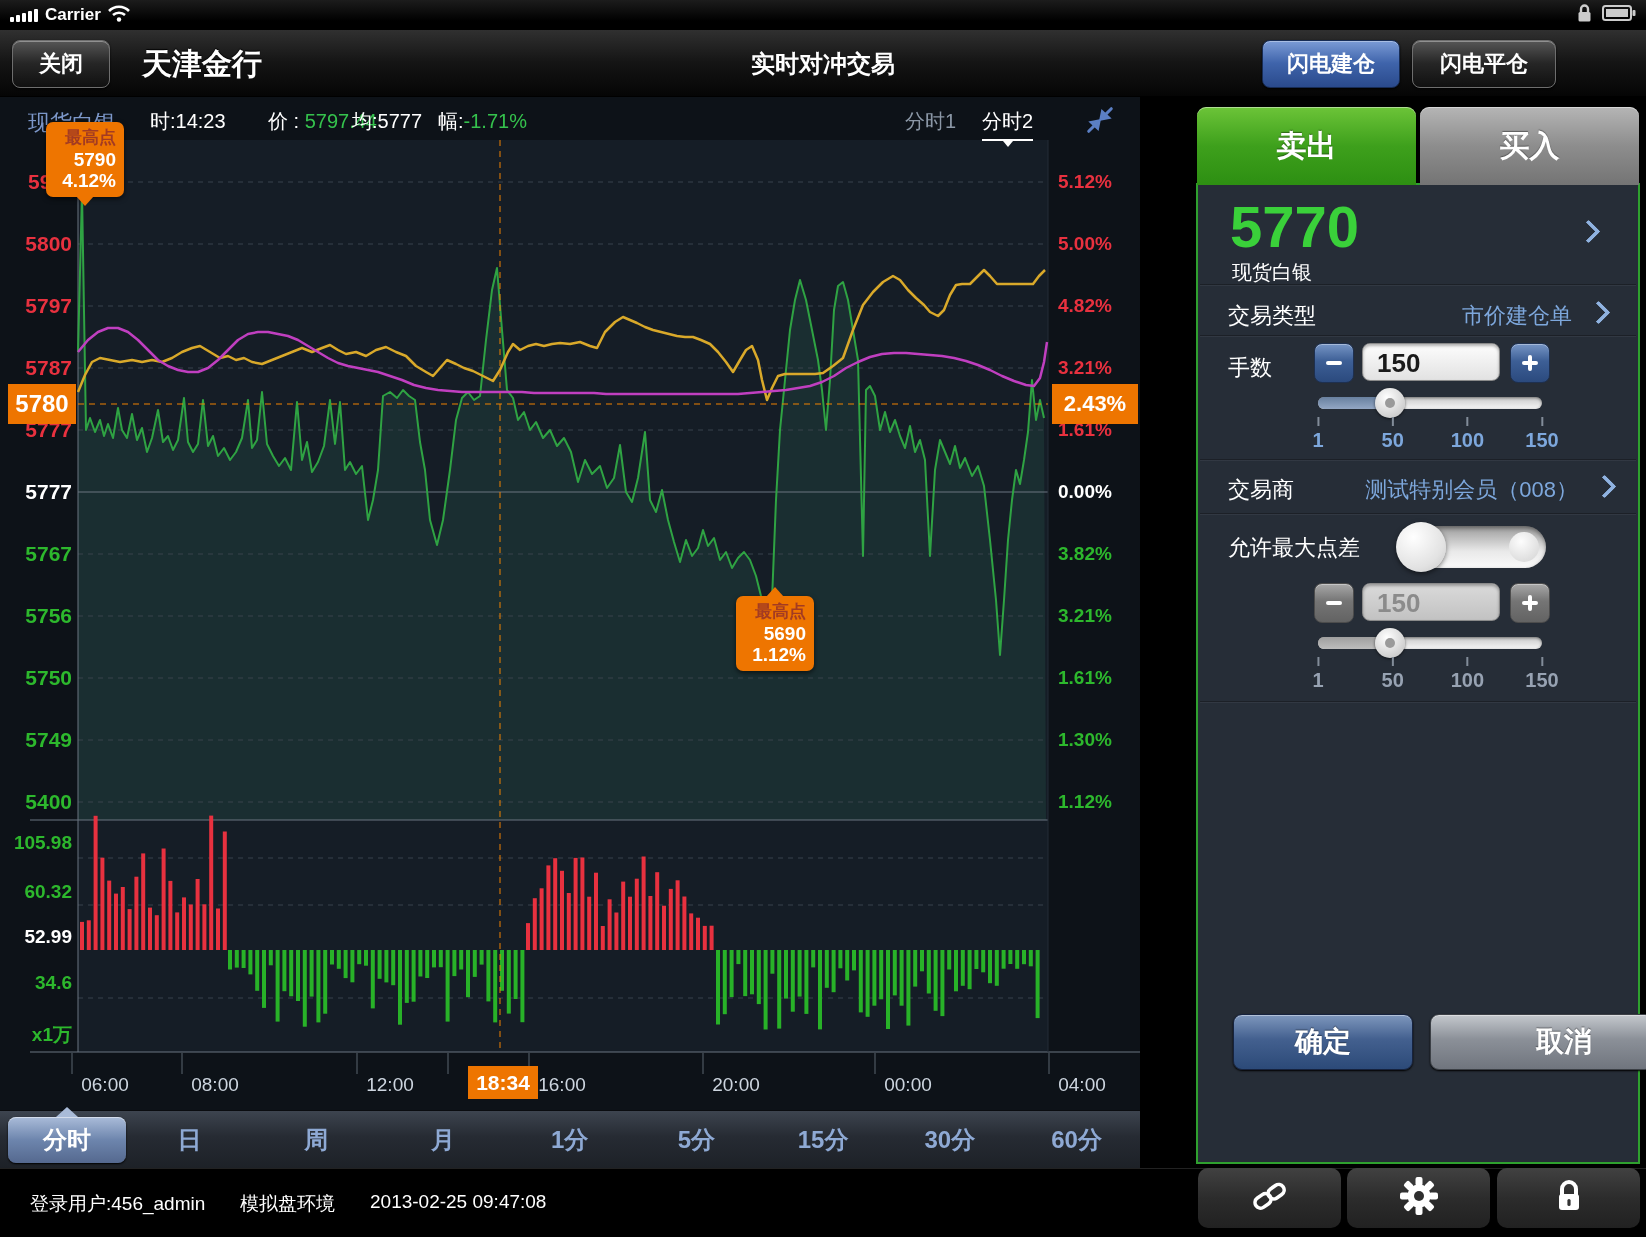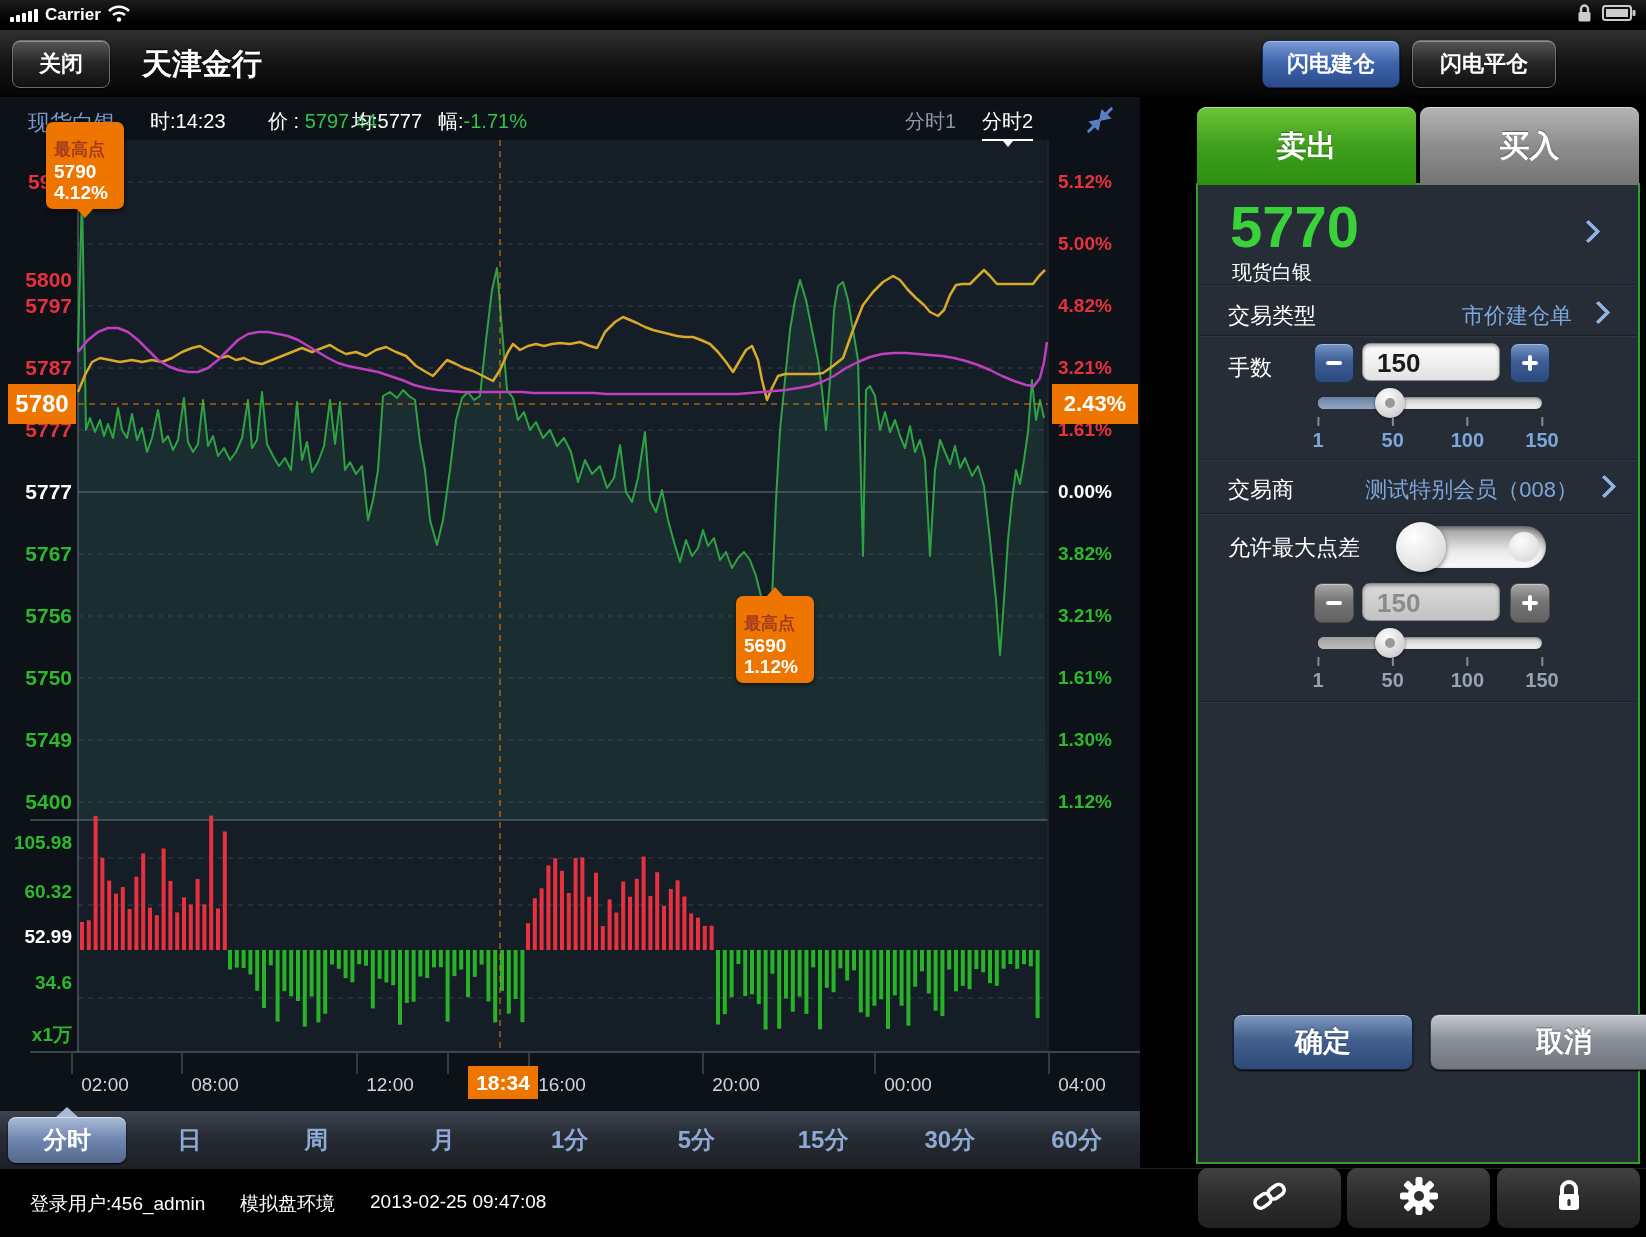--- a/index.html
+++ b/index.html
@@ -32,22 +32,22 @@
   .mini-tab{position:absolute;top:10px;font-size:20px;color:#8b97a6;}
   .mini-tab.sel{color:#fff;border-bottom:2px solid #fff;padding-bottom:4px;}
   .mini-tab.sel::after{content:"";position:absolute;left:50%;bottom:-8px;margin-left:-5px;
      border-left:5px solid transparent;border-right:5px solid transparent;border-top:6px solid #fff;}
   #chart-svg{position:absolute;left:0;top:0;z-index:1;pointer-events:none;}
   .axl{position:absolute;transform:translateY(-50%);font-size:21px;font-weight:bold;white-space:nowrap;z-index:2;}
   .axl-r{font-size:19px;}
   .tlabel{position:absolute;transform:translateX(-50%);top:0;font-size:19px;color:#cdd5df;z-index:2;}
   .badge{position:absolute;background:#ee7500;color:#fff;font-weight:bold;text-align:center;z-index:3;
          display:flex;align-items:center;justify-content:center;}
-  .tooltip{position:absolute;background:#ee7500;border-radius:7px;z-index:4;text-align:left;
-           padding:16px 8px 6px 8px;box-shadow:0 2px 5px rgba(0,0,0,.6);}
+  .tooltip{position:absolute;background:#ee7500;border-radius:7px;z-index:4;text-align:right;
+           padding:4px 8px 6px 8px;box-shadow:0 2px 5px rgba(0,0,0,.6);}
   .tooltip .tt-title{font-size:17px;font-weight:bold;color:#a33b22;}
   .tooltip .tt-val{font-size:19px;font-weight:bold;color:#fff;line-height:21px;}
   .tt-arrow{position:absolute;width:0;height:0;border-left:9px solid transparent;border-right:9px solid transparent;}
   .tt-arrow.down{bottom:-9px;left:50%;margin-left:-9px;border-top:10px solid #ee7500;}
   .tt-arrow.up{top:-9px;left:50%;margin-left:-9px;border-bottom:10px solid #ee7500;}
   
   .ptabs{left:0;top:1110px;width:1140px;height:58px;background:linear-gradient(#3d444f,#262b33 45%,#1d2127);
          border-top:1px solid #0a0c10;display:flex;align-items:center;padding-left:8px;box-sizing:border-box;z-index:3;}
   .ptab{flex:1;text-align:center;font-size:24px;font-weight:bold;color:#8ea9d4;cursor:default;}
   .ptab.sel{flex:none;width:118px;height:46px;line-height:46px;color:#fff;border-radius:8px;position:relative;
@@ -144,20 +144,21 @@
           <rect x="4" y="4" width="22" height="8" fill="#ccc"></rect>
           <rect x="30.5" y="5" width="3" height="6" rx="1" fill="#ccc"></rect>
         </svg>
       </span>
     </div>
   </div>
 
   <div class="abs navbar">
     <div class="navbtn btn-dark" style="left:12px;width:96px;">关闭</div>
     <div class="nav-title">天津金行</div>
+    <div class="nav-center">实时对冲交易</div>
     <div class="navbtn btn-blue" style="left:1262px;width:136px;">闪电建仓</div>
     <div class="navbtn btn-dark" style="left:1412px;width:142px;">闪电平仓</div>
   </div>
 
   <div class="abs chart-bg"></div>
 
   <div class="abs chart-header">
     <span class="hdr-item symbol" style="left:28px;">现货白银</span>
     <span class="hdr-item" style="left:150px;">时:14:23</span>
     <span class="hdr-item" style="left:238px;margin-left:30px;"><span class="wht">价 : </span><span class="grn">5797.44</span></span>
@@ -350,21 +351,21 @@
       <line x1="448" y1="1053" x2="448" y2="1074" stroke="#5a646f"></line>
       <polyline points="78,352 82,192 86,430 90,418 95,432 100,420 104,436 108,424 113,438 118,408 122,430 127,438 132,414 137,440 142,428 147,452 152,438 158,410 163,442 168,436 173,450 178,440 184,398 188,442 193,452 198,444 203,400 208,446 213,436 218,456 224,448 230,460 236,452 242,438 248,400 252,448 257,440 262,392 267,444 273,456 279,466 285,458 291,470 297,402 302,460 307,442 312,472 318,462 324,446 330,400 335,444 340,402 345,470 350,462 356,474 362,466 368,520 373,500 378,470 383,396 390,392 397,398 403,390 409,396 415,400 420,442 425,470 430,520 437,545 443,520 450,470 456,420 462,398 468,392 474,400 480,396 486,340 492,290 497,268 502,330 507,390 513,398 518,420 524,412 530,430 536,422 543,438 550,430 557,446 564,438 571,452 578,482 585,460 592,474 600,466 607,488 614,478 620,445 626,492 632,502 638,478 645,432 650,500 656,512 662,490 668,520 674,542 680,562 686,540 692,556 698,548 703,530 708,546 714,538 720,560 726,552 732,568 738,558 744,552 750,560 756,576 762,600 768,618 772,600 776,500 780,430 785,380 790,330 795,300 800,280 806,300 812,330 818,360 822,390 826,430 830,380 834,310 838,286 843,282 848,300 853,330 858,360 863,556 866,390 870,386 875,396 880,430 885,412 890,432 895,420 900,436 905,448 910,426 915,452 920,440 925,460 930,556 935,470 940,440 945,452 950,464 955,446 960,468 965,458 972,476 978,466 984,486 990,540 996,600 1000,655 1004,600 1008,540 1012,500 1016,470 1020,484 1024,460 1028,432 1032,380 1036,420 1040,400 1044,418" fill="none" stroke="#2fa343" stroke-width="2" stroke-linejoin="round"></polyline>
       <polyline points="78,392 85,375 92,362 100,358 110,360 120,362 132,360 142,362 152,360 162,362 172,358 182,352 192,348 200,346 210,352 220,358 228,356 236,360 244,358 252,362 262,364 272,360 282,356 292,352 302,348 312,352 322,348 330,345 338,350 346,354 356,352 366,356 376,350 386,347 396,352 406,356 416,366 426,372 433,376 440,368 447,360 456,364 464,368 473,371 483,376 493,381 500,370 508,352 513,344 520,350 528,346 536,344 544,346 552,344 560,343 570,344 580,342 590,346 597,348 605,332 615,322 623,317 630,320 637,323 645,327 653,330 661,332 669,334 677,336 685,337 693,337 701,340 710,344 718,352 726,362 733,372 740,360 746,350 752,346 758,360 762,380 767,400 772,388 778,376 785,374 795,374 805,374 815,374 823,373 833,366 843,358 853,330 863,305 873,292 883,282 893,276 900,280 908,290 916,298 924,305 930,312 938,316 944,310 950,295 956,285 962,284 970,284 978,276 984,270 990,276 997,284 1005,284 1015,284 1025,284 1033,284 1039,276 1045,270" fill="none" stroke="#d9a92a" stroke-width="2.5" stroke-linejoin="round"></polyline>
       <polyline points="78,352 88,340 98,332 108,328 118,328 128,332 138,340 148,350 158,360 168,366 178,370 188,372 198,372 208,368 218,360 228,350 238,340 248,334 258,332 268,332 278,334 288,336 298,340 308,346 318,352 328,358 338,363 348,366 358,368 368,370 378,372 390,376 402,380 414,385 426,388 438,390 450,391 462,392 474,392 486,392 498,392 510,392 522,392 534,393 546,393 558,393 570,393 582,393 594,393 606,394 618,394 630,394 642,394 654,394 666,394 678,394 690,394 702,394 714,394 726,394 738,394 750,393 762,392 774,391 786,390 798,388 810,386 822,382 834,376 846,368 858,362 870,357 882,354 894,353 906,353 918,354 930,355 942,356 954,358 966,361 978,365 990,370 1002,376 1014,381 1026,385 1034,386 1040,378 1044,362 1047,342" fill="none" stroke="#c03fc0" stroke-width="2.5" stroke-linejoin="round"></polyline>
       <line x1="500" y1="140" x2="500" y2="1052" stroke="#f08200" stroke-dasharray="6,5"></line>
       <line x1="78" y1="404" x2="1048" y2="404" stroke="#f08200" stroke-dasharray="6,5"></line>
     </svg>
 
   <div id="left-axis">
       <div class="axl " style="top: 182px; color: rgb(232, 49, 63); left: 28px;">59</div>
-      <div class="axl " style="top: 244px; color: rgb(232, 49, 63); width: 72px; left: 0px; text-align: right; margin-top: 36px;">5800</div>
+      <div class="axl " style="top: 244px; color: rgb(232, 49, 63); width: 72px; left: 0px; text-align: right;">5800</div>
       <div class="axl " style="top: 306px; color: rgb(232, 49, 63); width: 72px; left: 0px; text-align: right;">5797</div>
       <div class="axl " style="top: 368px; color: rgb(232, 49, 63); width: 72px; left: 0px; text-align: right;">5787</div>
       <div class="axl " style="top: 430px; color: rgb(232, 49, 63); width: 72px; left: 0px; text-align: right;">5777</div>
       <div class="axl " style="top: 492px; color: rgb(255, 255, 255); width: 72px; left: 0px; text-align: right;">5777</div>
       <div class="axl " style="top: 554px; color: rgb(45, 184, 45); width: 72px; left: 0px; text-align: right;">5767</div>
       <div class="axl " style="top: 616px; color: rgb(45, 184, 45); width: 72px; left: 0px; text-align: right;">5756</div>
       <div class="axl " style="top: 678px; color: rgb(45, 184, 45); width: 72px; left: 0px; text-align: right;">5750</div>
       <div class="axl " style="top: 740px; color: rgb(45, 184, 45); width: 72px; left: 0px; text-align: right;">5749</div>
       <div class="axl " style="top: 802px; color: rgb(45, 184, 45); width: 72px; left: 0px; text-align: right;">5400</div>
     </div>
@@ -382,21 +383,21 @@
       <div class="axl axl-r" style="top: 802px; color: rgb(45, 184, 45); left: 1058px;">1.12%</div>
     </div>
   <div id="vol-axis">
       <div class="axl axl-r" style="top: 843px; color: rgb(45, 184, 45); width: 72px; left: 0px; text-align: right;">105.98</div>
       <div class="axl axl-r" style="top: 892px; color: rgb(45, 184, 45); width: 72px; left: 0px; text-align: right;">60.32</div>
       <div class="axl axl-r" style="top: 937px; color: rgb(255, 255, 255); width: 72px; left: 0px; text-align: right;">52.99</div>
       <div class="axl axl-r" style="top: 983px; color: rgb(45, 184, 45); width: 72px; left: 0px; text-align: right;">34.6</div>
       <div class="axl axl-r" style="top: 1035px; color: rgb(45, 184, 45); width: 72px; left: 0px; text-align: right;">x1万</div>
     </div>
   <div id="time-axis">
-      <div class="tlabel" style="left: 105px; top: 1074px;">02:00</div>
+      <div class="tlabel" style="left: 105px; top: 1074px;">06:00</div>
       <div class="tlabel" style="left: 215px; top: 1074px;">08:00</div>
       <div class="tlabel" style="left: 390px; top: 1074px;">12:00</div>
       <div class="tlabel" style="left: 562px; top: 1074px;">16:00</div>
       <div class="tlabel" style="left: 736px; top: 1074px;">20:00</div>
       <div class="tlabel" style="left: 908px; top: 1074px;">00:00</div>
       <div class="tlabel" style="left: 1082px; top: 1074px;">04:00</div>
     </div>
 
   <div class="badge" style="left:8px;top:384px;width:68px;height:40px;font-size:24px;">5780</div>
   <div class="badge" style="left:1052px;top:384px;width:86px;height:40px;font-size:22px;">2.43%</div>

